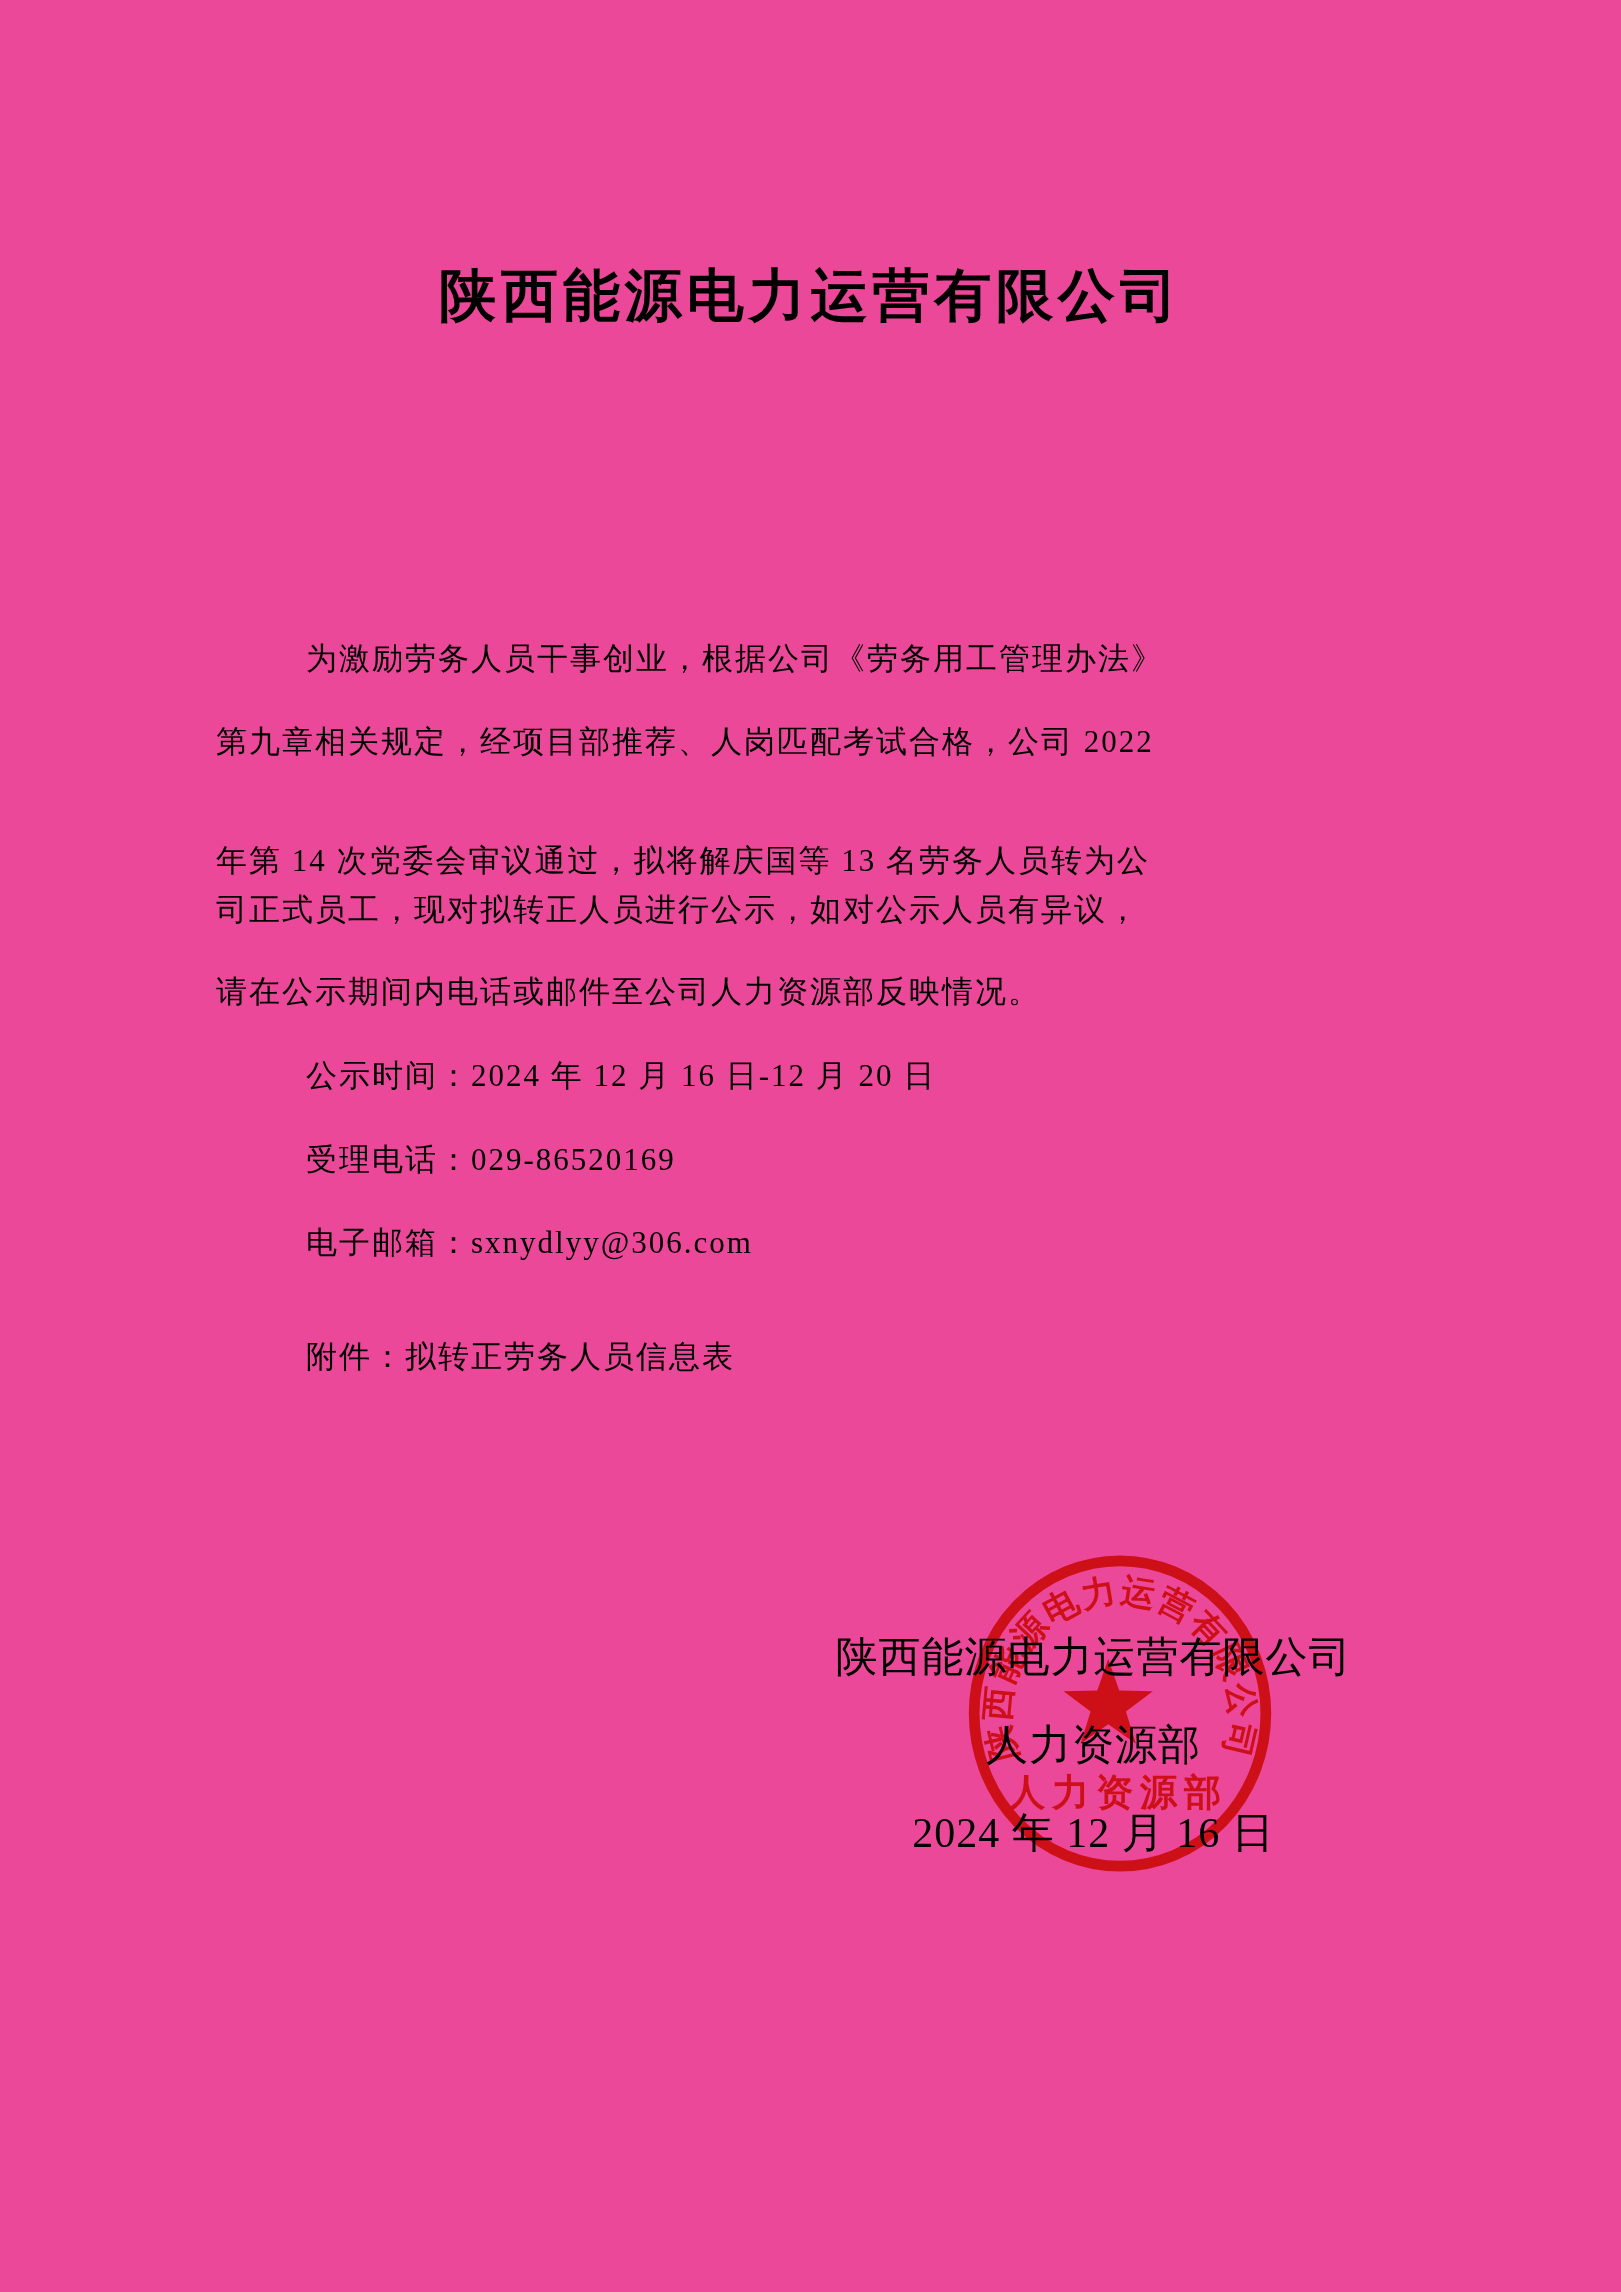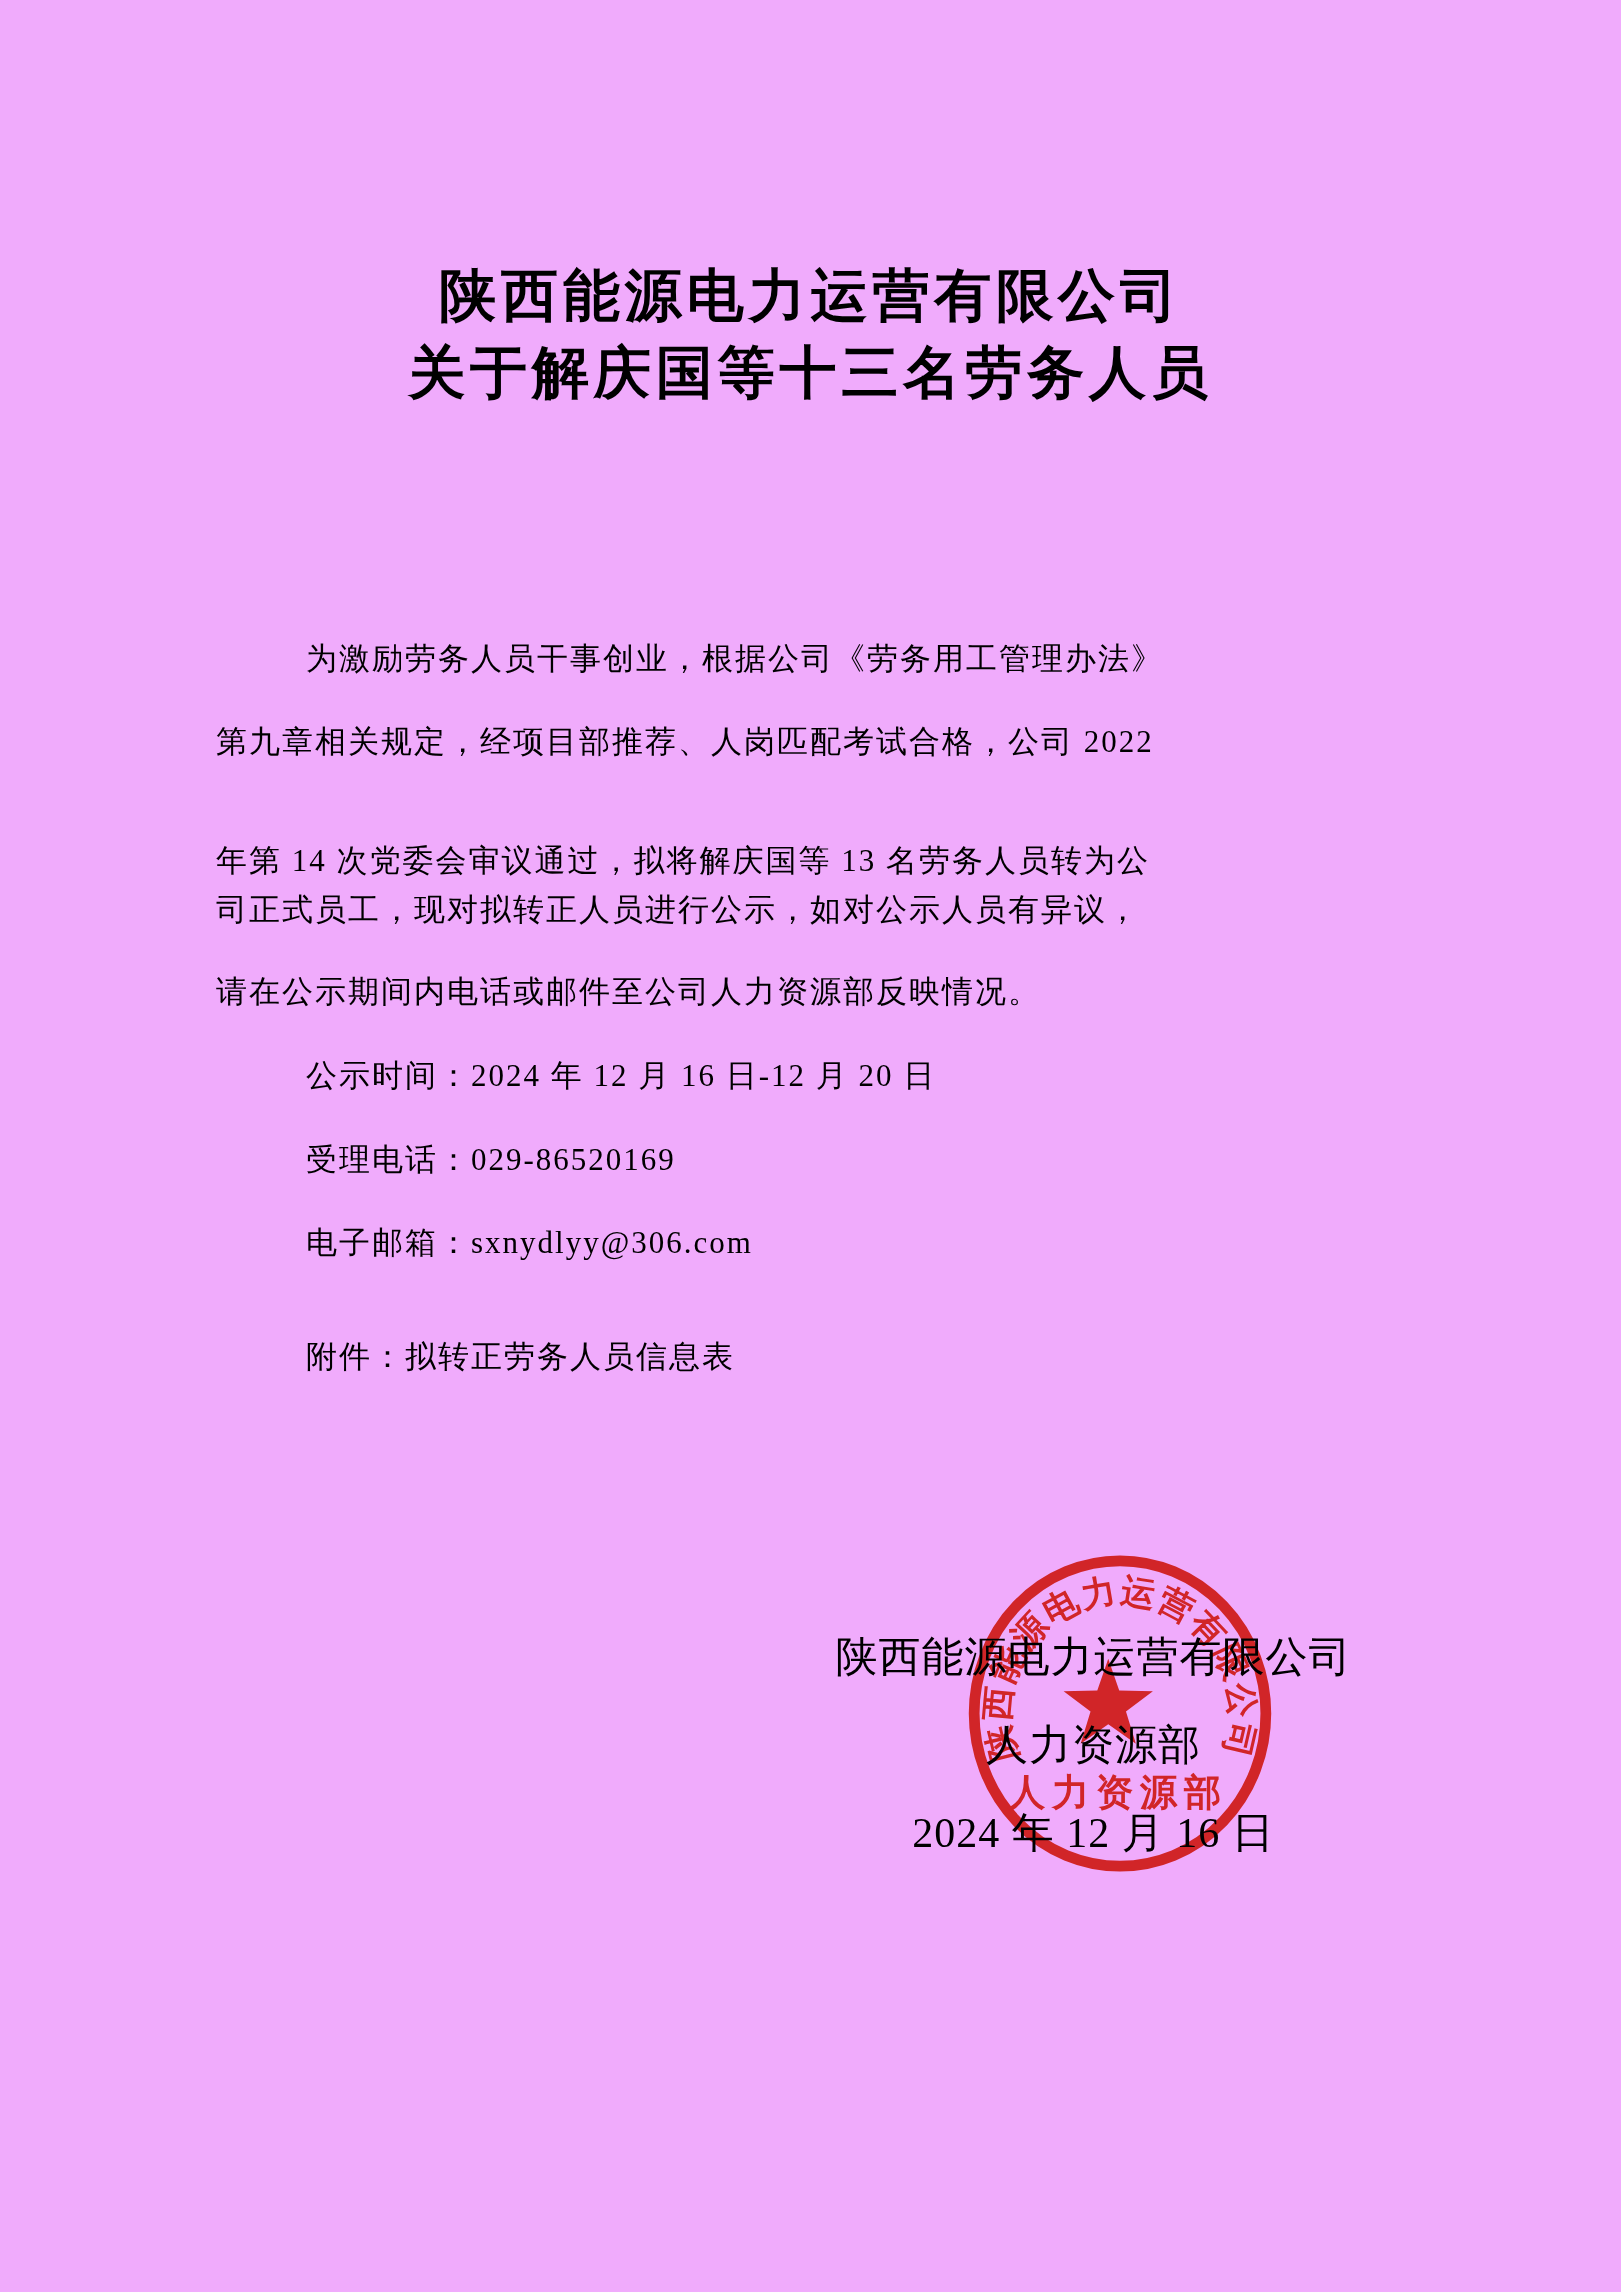--- a/index.html
+++ b/index.html
@@ -1,20 +1,20 @@
 <!DOCTYPE html>
 <html><head>
 <meta charset="utf-8">
 <style>
   html,body{margin:0;padding:0;background:#888;}
   .page{
     position:relative;
     width:1621px;height:2293px;
     margin:0 auto;
-    background:#f0abfc;
+    background:#ec4899;
     overflow:hidden;
     font-family:"Liberation Serif","DejaVu Serif",serif;
     color:#000;
   }
   .title-block{
     position:absolute;
     top:257px;left:0;right:0;
     text-align:center;
     font-weight:bold;
     font-size:57px;
@@ -59,21 +59,20 @@
     font-weight:bold;
   }
 </style>
 </head>
 <body>
 
 <div class="page">
 
   <header class="title-block">
     <div>陕西能源电力运营有限公司</div>
-    <div>关于解庆国等十三名劳务人员</div>
   </header>
 
   <main>
     <p class="doc-line indent" style="top:602px;">为激励劳务人员干事创业，根据公司《劳务用工管理办法》</p>
     <p class="doc-line" style="top:685px;">第九章相关规定，经项目部推荐、人岗匹配考试合格，公司 2022</p>
     <p class="doc-line" style="top:804px;">年第 14 次党委会审议通过，拟将解庆国等 13 名劳务人员转为公</p>
     <p class="doc-line" style="top:852px;margin-top:32px;">司正式员工，现对拟转正人员进行公示，如对公示人员有异议，</p>
     <p class="doc-line" style="top:935px;">请在公示期间内电话或邮件至公司人力资源部反映情况。</p>
 
     <p class="doc-line indent" style="top:1019px;">公示时间：2024 年 12 月 16 日-12 月 20 日</p>

